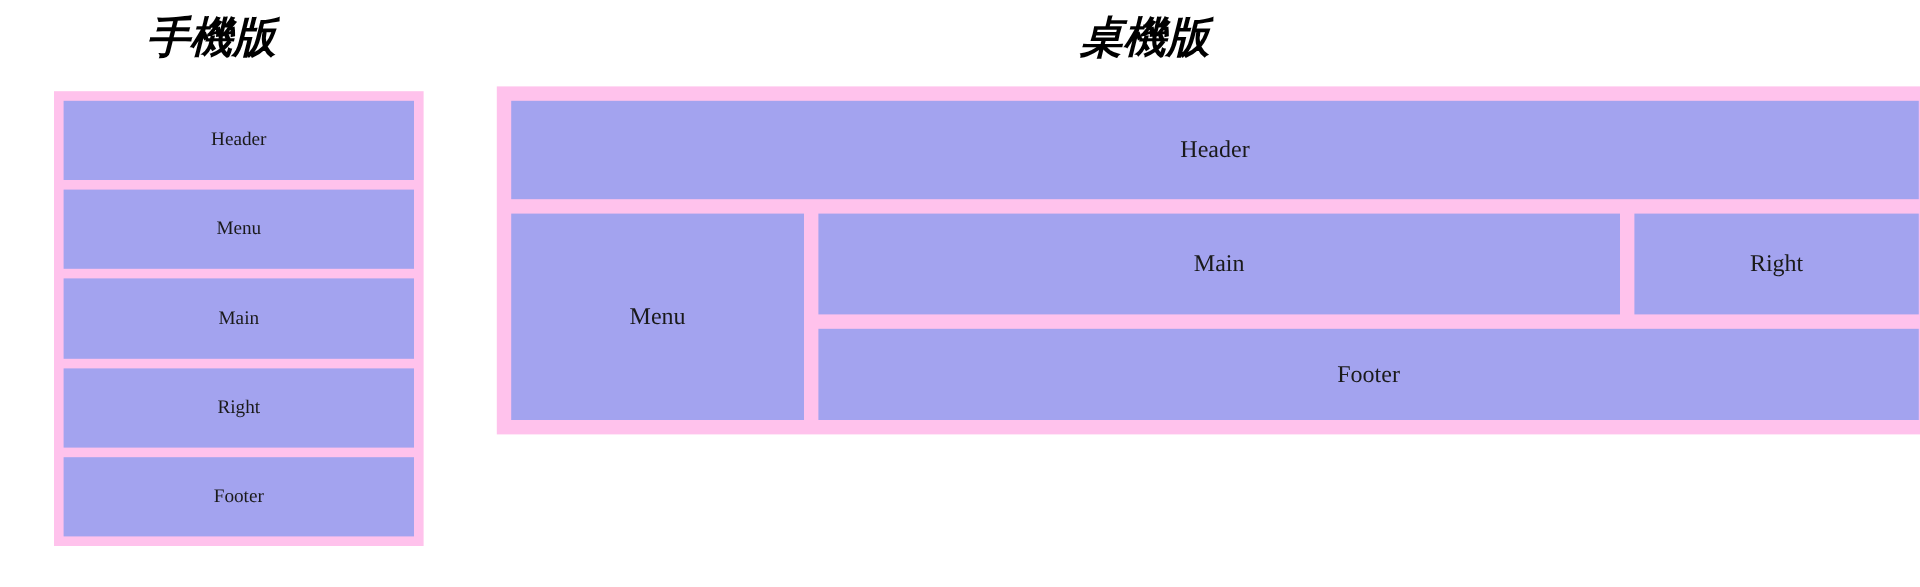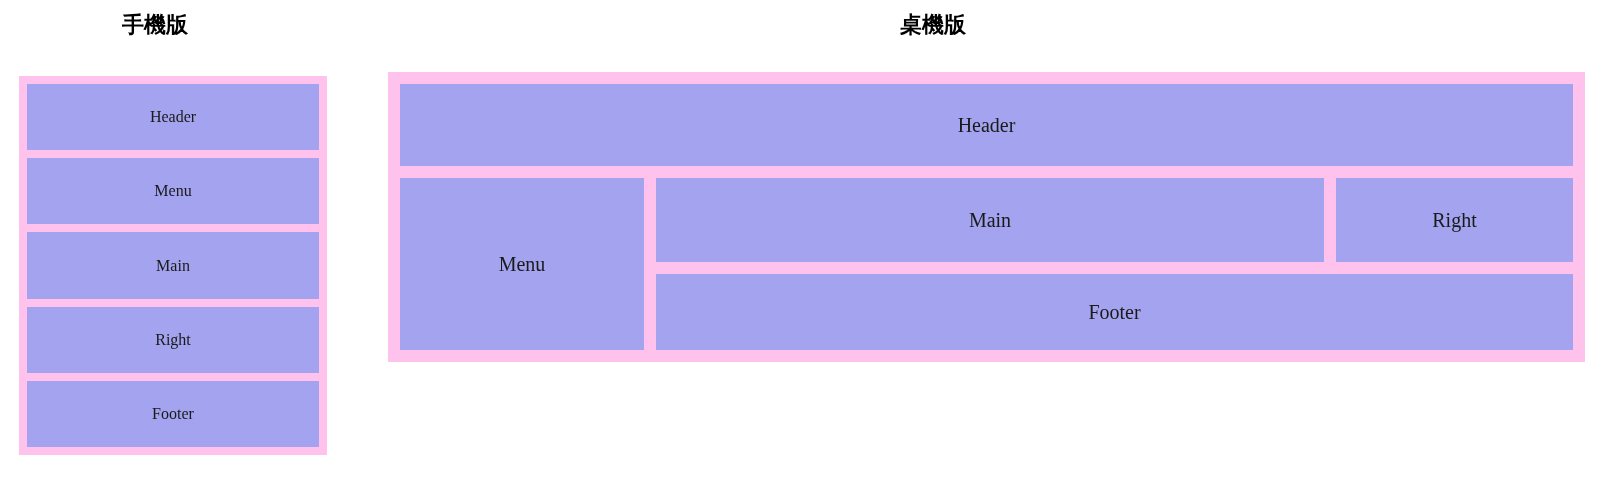--- a/index.html
+++ b/index.html
@@ -14,39 +14,41 @@
     position: relative;
     font-family: "Liberation Serif", "DejaVu Serif", serif;
     overflow: hidden;
   }
 
   
   .title {
     position: absolute;
     font-family: "DejaVu Sans", "Liberation Sans", sans-serif;
     font-weight: bold;
-    font-size: 22px;
+    font-size: 36px;
     color: #000000;
     line-height: 1;
     white-space: nowrap;
+    font-style: italic;
   }
   #title-mobile {
     left: 122px;
     top: 14px;
   }
   #title-desktop {
     left: 900px;
     top: 14px;
   }
 
   
   .wrap {
     position: absolute;
     background: #ffc2ec;
     box-sizing: border-box;
+    margin-left: 26px;
   }
   .box {
     background: #a3a3ef;
     box-sizing: border-box;
     display: flex;
     align-items: center;
     justify-content: center;
     color: #1a1a1a;
     text-align: center;
   }

